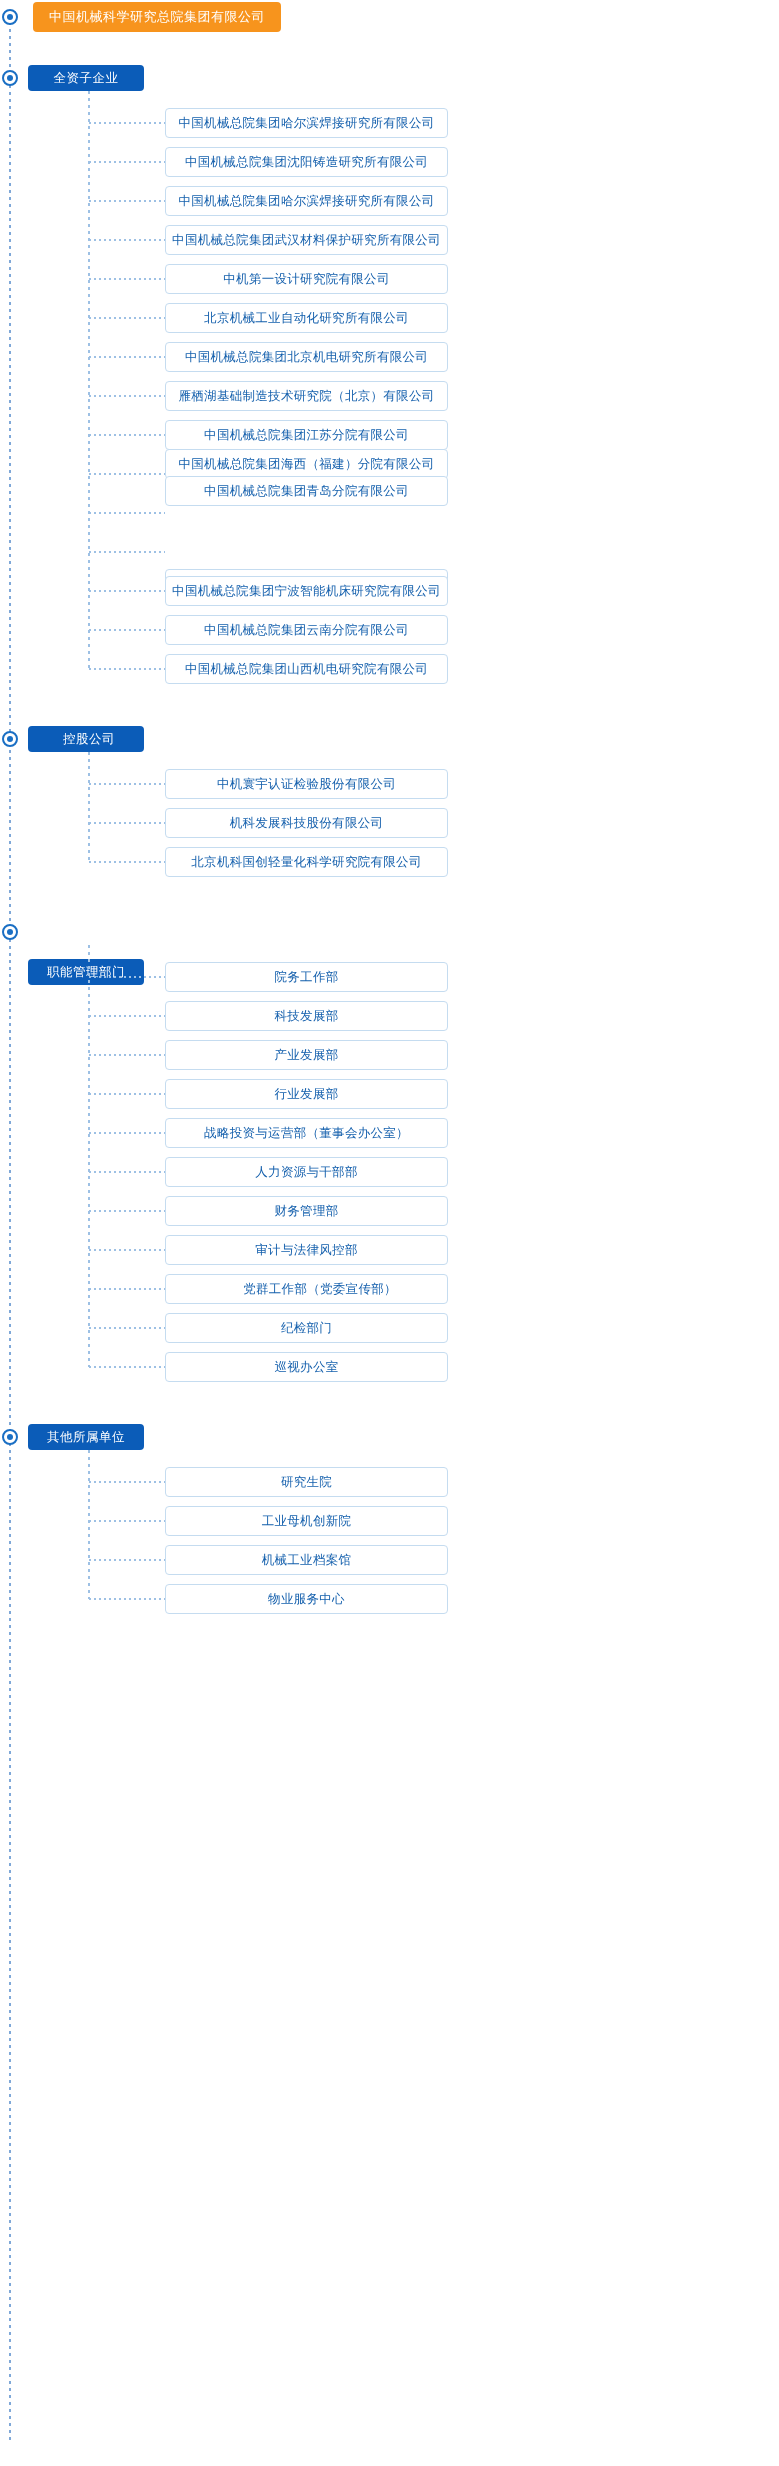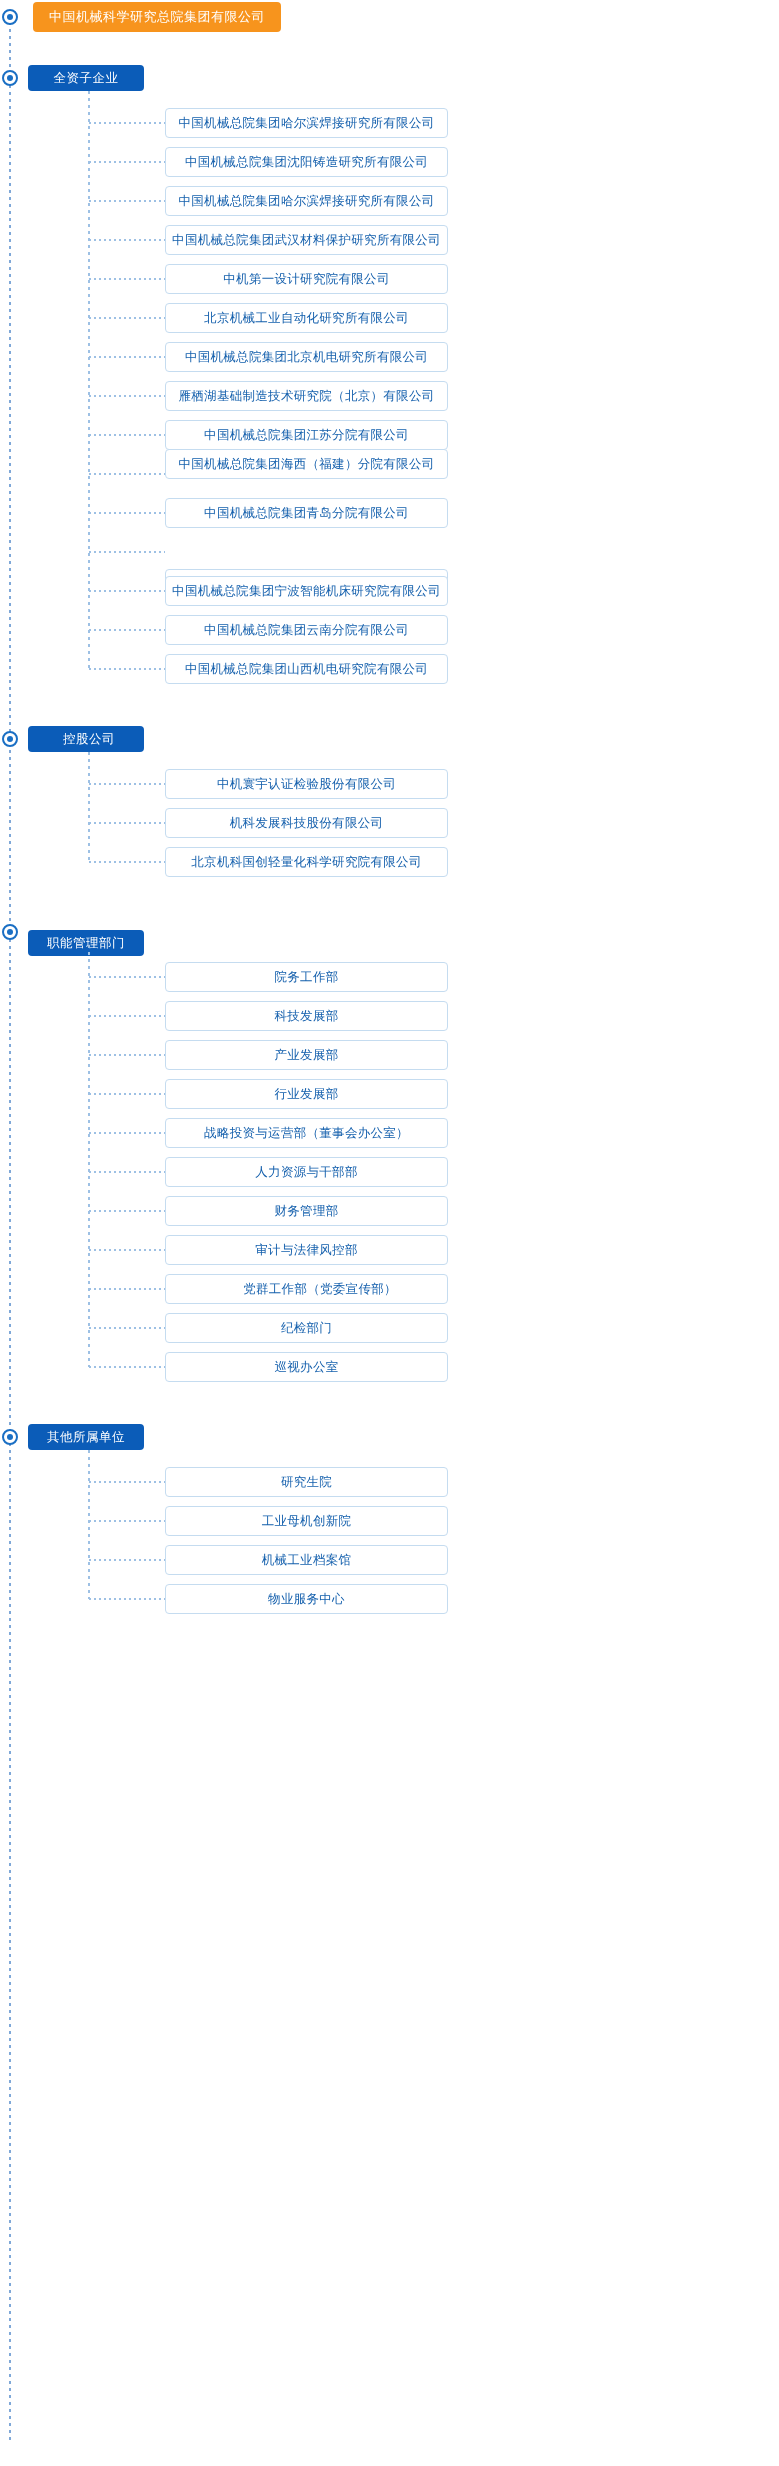--- a/index.html
+++ b/index.html
@@ -150,40 +150,40 @@
       <div class="item" style="top: 303px;">北京机械工业自动化研究所有限公司</div>
       <div class="connector" style="top: 356px;"></div>
       <div class="item" style="top: 342px;">中国机械总院集团北京机电研究所有限公司</div>
       <div class="connector" style="top: 395px;"></div>
       <div class="item" style="top: 381px;">雁栖湖基础制造技术研究院（北京）有限公司</div>
       <div class="connector" style="top: 434px;"></div>
       <div class="item" style="top: 420px;">中国机械总院集团江苏分院有限公司</div>
       <div class="connector" style="top: 473px;"></div>
       <div class="item" style="top: 449px;">中国机械总院集团海西（福建）分院有限公司</div>
       <div class="connector" style="top: 512px;"></div>
-      <div class="item" style="top: 498px; text-align: center;">中国机械总院集团青岛分院有限公司</div>
+      <div class="item" style="top: 476px; text-align: center;">中国机械总院集团青岛分院有限公司</div>
       <div class="connector" style="top: 551px;"></div>
       <div class="item" style="top: 537px; margin-top: 32px;">工研资本控股股份有限公司</div>
       <div class="connector" style="top: 590px;"></div>
       <div class="item" style="top: 576px;">中国机械总院集团宁波智能机床研究院有限公司</div>
       <div class="connector" style="top: 629px;"></div>
       <div class="item" style="top: 615px;">中国机械总院集团云南分院有限公司</div>
       <div class="connector" style="top: 668px;"></div>
       <div class="item" style="top: 654px;">中国机械总院集团山西机电研究院有限公司</div>
       <div class="ring" style="top: 731px;"></div>
       <div class="cat-label" style="top: 726px; padding-left: 6px;">控股公司</div>
       <div class="branch" style="top: 752px; height: 110px;"></div>
       <div class="connector" style="top: 783px;"></div>
       <div class="item" style="top: 769px;">中机寰宇认证检验股份有限公司</div>
       <div class="connector" style="top: 822px;"></div>
       <div class="item" style="top: 808px;">机科发展科技股份有限公司</div>
       <div class="connector" style="top: 861px;"></div>
       <div class="item" style="top: 847px;">北京机科国创轻量化科学研究院有限公司</div>
       <div class="ring" style="top: 924px;"></div>
-      <div class="cat-label" style="top: 930px;">职能管理部门</div>
+      <div class="cat-label" style="top: 959px;">职能管理部门</div>
       <div class="branch" style="top: 945px; height: 422px;"></div>
       <div class="connector" style="top: 976px;"></div>
       <div class="item" style="top: 962px;">院务工作部</div>
       <div class="connector" style="top: 1015px;"></div>
       <div class="item" style="top: 1001px;">科技发展部</div>
       <div class="connector" style="top: 1054px;"></div>
       <div class="item" style="top: 1040px;">产业发展部</div>
       <div class="connector" style="top: 1093px;"></div>
       <div class="item" style="top: 1079px;">行业发展部</div>
       <div class="connector" style="top: 1132px;"></div>

